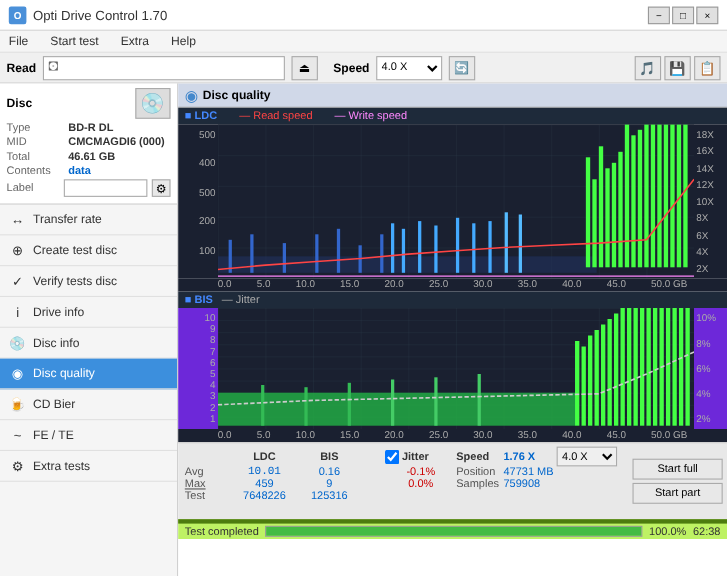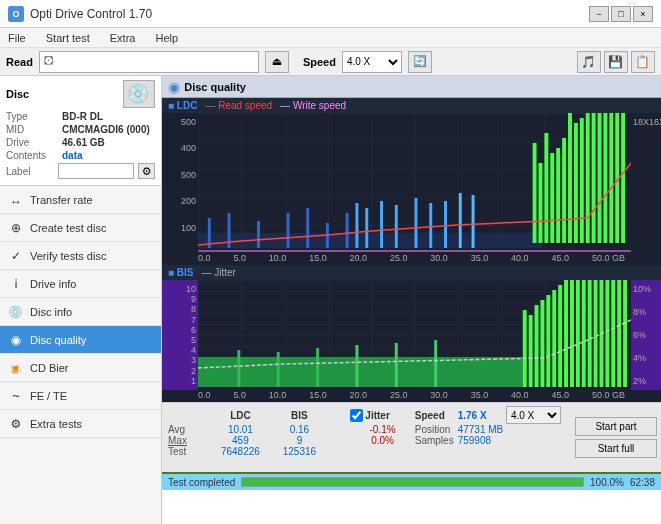--- a/index.html
+++ b/index.html
@@ -99,21 +99,21 @@
       </div>
       <div class="disc-row">
         <span class="disc-key">Type</span>
         <span class="disc-val">BD-R DL</span>
       </div>
       <div class="disc-row">
         <span class="disc-key">MID</span>
         <span class="disc-val" style="font-size:10px;">CMCMAGDI6 (000)</span>
       </div>
       <div class="disc-row">
-        <span class="disc-key">Drive</span>
+        <span class="disc-key">Total</span>
         <span class="disc-val">46.61 GB</span>
       </div>
       <div class="disc-row">
         <span class="disc-key">Contents</span>
         <span class="disc-val-blue">data</span>
       </div>
       <div class="disc-row">
         <span class="disc-key">Label</span>
         <input class="label-input" type="text" style="">
         <div class="label-btn">⚙</div>
@@ -161,21 +161,21 @@
 
   </div>
 
   <div class="content">
 
     <div class="chart-header">
       <span style="color:#4488cc; font-size:14px;">◉</span>
       <span style="font-size:11px; font-weight:bold;">Disc quality</span>
     </div>
 
-    <div style="background:#1e2a3a; padding:2px 6px; display:flex; align-items:center; gap:8px;">
+    <div style="background:#1e2a3a; padding:2px 6px; display:flex; align-items:center; gap:20px;">
       <span style="color:#4488ff; font-size:10px; font-weight:bold;">■ <span>LDC</span></span>
       <span style="color:#ff4444; font-size:10px;">— <span>Read speed</span></span>
       <span style="color:#ff88ff; font-size:10px;">— <span>Write speed</span></span>
     </div>
 
     <div style="background:#1a2030; position:relative; height:140px; display:flex;">
 
       <div style="width:36px; display:flex; flex-direction:column; justify-content:space-between; padding:4px 2px; color:#aaa; font-size:9px; text-align:right;">
         <span>500</span>
         <span>400</span>
@@ -231,21 +231,21 @@
           <rect x="418" y="0" width="4" height="130" fill="#44ff44"></rect>
           <rect x="424" y="0" width="4" height="130" fill="#44ff44"></rect>
           <rect x="430" y="0" width="4" height="130" fill="#44ff44"></rect>
 
           <polyline points="0,132 44,128 88,125 132,122 176,118 220,115 264,112 308,110 352,108 396,105 440,50" fill="none" stroke="#ff4444" stroke-width="1.5"></polyline>
 
           <polyline points="0,138 440,138" fill="none" stroke="#ff88ff" stroke-width="1"></polyline>
         </svg>
       </div>
 
-      <div style="width:30px; display:flex; flex-direction:row; justify-content:space-between; padding:4px 2px; color:#aaa; font-size:9px;">
+      <div style="width:30px; display:flex; flex-direction:column; justify-content:space-between; padding:4px 2px; color:#aaa; font-size:9px;">
         <span>18X</span>
         <span>16X</span>
         <span>14X</span>
         <span>12X</span>
         <span>10X</span>
         <span>8X</span>
         <span>6X</span>
         <span>4X</span>
         <span>2X</span>
       </div>
@@ -265,21 +265,21 @@
         <span>45.0</span>
         <span>50.0 GB</span>
       </div>
     </div>
 
     <div style="background:#1e2a3a; padding:2px 6px; display:flex; align-items:center; gap:8px;">
       <span style="color:#4488ff; font-size:10px; font-weight:bold;">■ <span>BIS</span></span>
       <span style="color:#aaaaaa; font-size:10px;">— <span>Jitter</span></span>
     </div>
 
-    <div style="background:#4c1d95; position:relative; height:110px; display:flex;justify-content:center;">
+    <div style="background:#6d28d9; position:relative; height:110px; display:flex;justify-content:center;">
 
       <div style="width:36px; display:flex; flex-direction:column; justify-content:space-between; padding:4px 2px; color:#aaa; font-size:9px; text-align:right;">
         <span>10</span>
         <span>9</span>
         <span>8</span>
         <span>7</span>
         <span>6</span>
         <span>5</span>
         <span>4</span>
         <span>3</span>
@@ -374,21 +374,21 @@
             <td style="font-weight:bold; color:#333; width:40px;">Speed</td>
             <td style="color:#0066cc; font-weight:bold; width:45px;">1.76 X</td>
             <td style="width:55px;">
               <select style="font-size:10px; border:1px solid #aaa; height:18px; width:55px;">
                 <option>4.0 X</option>
               </select>
             </td>
           </tr>
           <tr>
             <td style="color:#555;">Avg</td>
-            <td style="color:#0066cc; text-align:center;">10.01</td>
+            <td style="color:#0066cc; text-align:center;font-family:Liberation Mono, monospace;">10.01</td>
             <td style="color:#0066cc; text-align:center;">0.16</td>
             <td></td>
             <td style="color:#cc0000; text-align:center;">-0.1%</td>
             <td style="color:#555;">Position</td>
             <td style="color:#0066cc;" colspan="2">47731 MB</td>
           </tr>
           <tr>
             <td style="color:#555;text-decoration:underline;">Max</td>
             <td style="color:#0066cc; text-align:center;">459</td>
             <td style="color:#0066cc; text-align:center;">9</td>
@@ -404,26 +404,26 @@
             <td></td>
             <td></td>
             <td></td>
             <td colspan="2"></td>
           </tr>
         </tbody>
           </table>
       </div>
 
       <div style="width:90px; padding:4px; display:flex; flex-direction:column; gap:3px; justify-content:center;">
+        <button style="background:#e8e8e8; border:1px solid #aaa; padding:3px 6px; font-size:10px; cursor:pointer;">Start full</button>
         <button style="background:#e8e8e8; border:1px solid #aaa; padding:3px 6px; font-size:10px; cursor:pointer;">Start part</button>
-        <button style="background:#e8e8e8; border:1px solid #aaa; padding:3px 6px; font-size:10px; cursor:pointer;">Start full</button>
-      </div>
-    </div>
-
-    <div style="background:#7dd3fc; border-top:2px solid #4d7c0f; height:18px; display:flex; align-items:center; gap:6px; padding:0 6px;">
+      </div>
+    </div>
+
+    <div style="background:#bef264; border-top:4px solid #4d7c0f; height:18px; display:flex; align-items:center; gap:6px; padding:0 6px;">
       <span style="font-size:10px; color:#333;">Test completed</span>
       <div style="flex:1; height:10px; border:1px solid #999; background:#ddd; position:relative;">
         <div style="width:100%; height:100%; background:#44bb44;"></div>
       </div>
       <span style="font-size:10px; color:#333;">100.0%</span>
       <span style="font-size:10px; color:#333;">62:38</span>
     </div>
   </div>
 </div>
 

